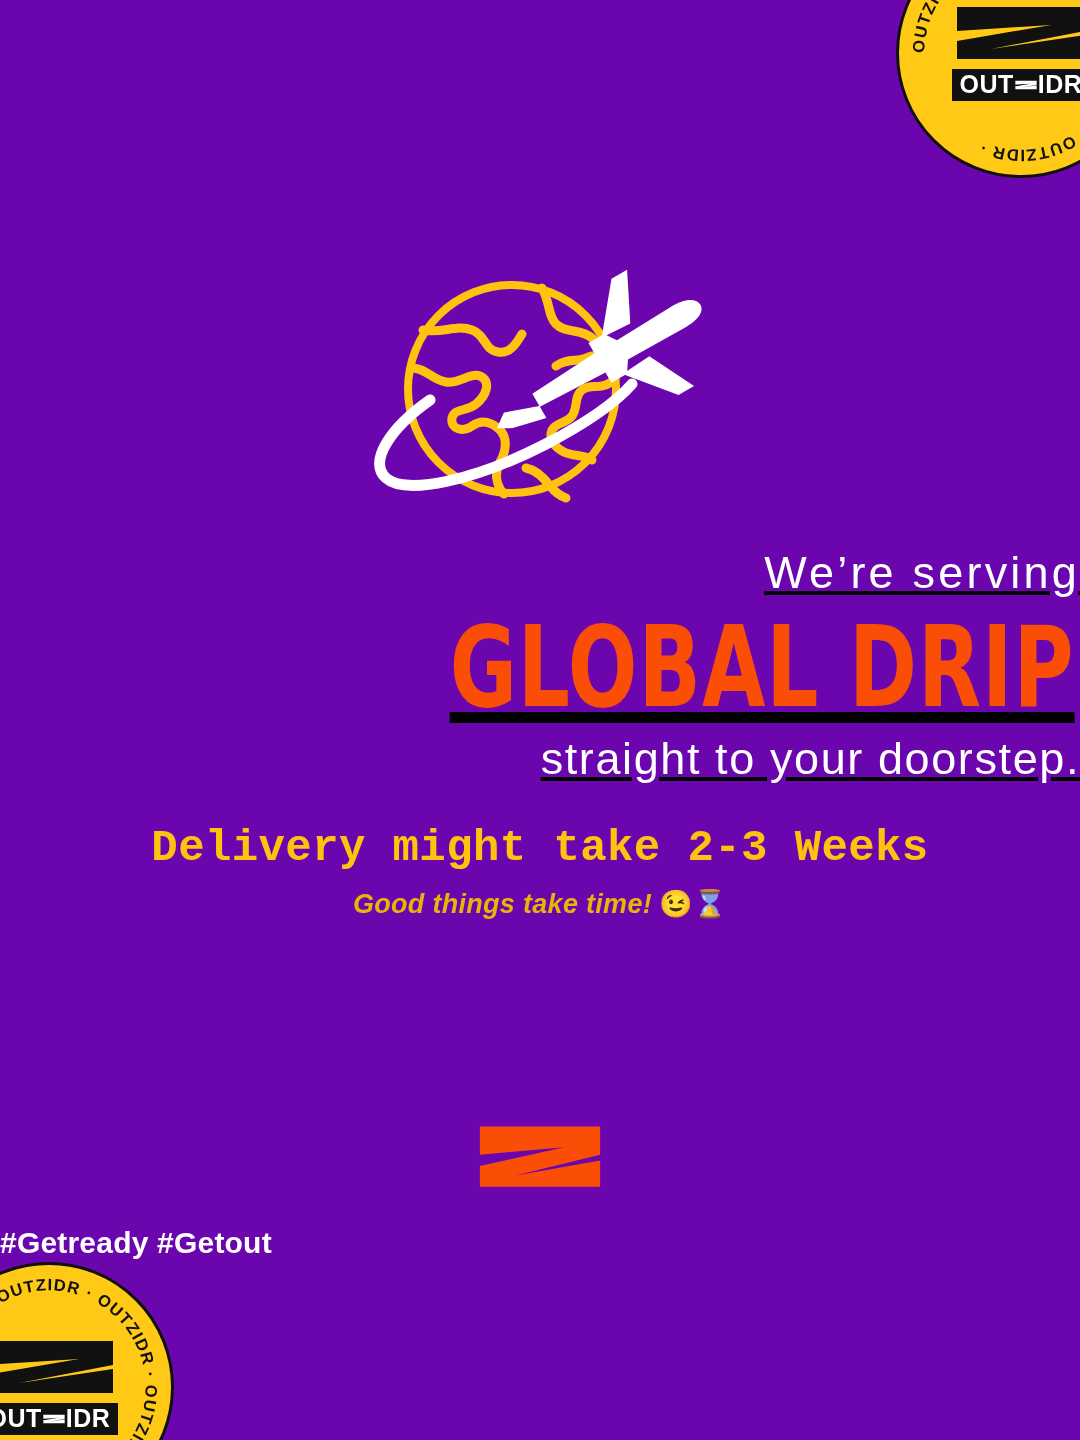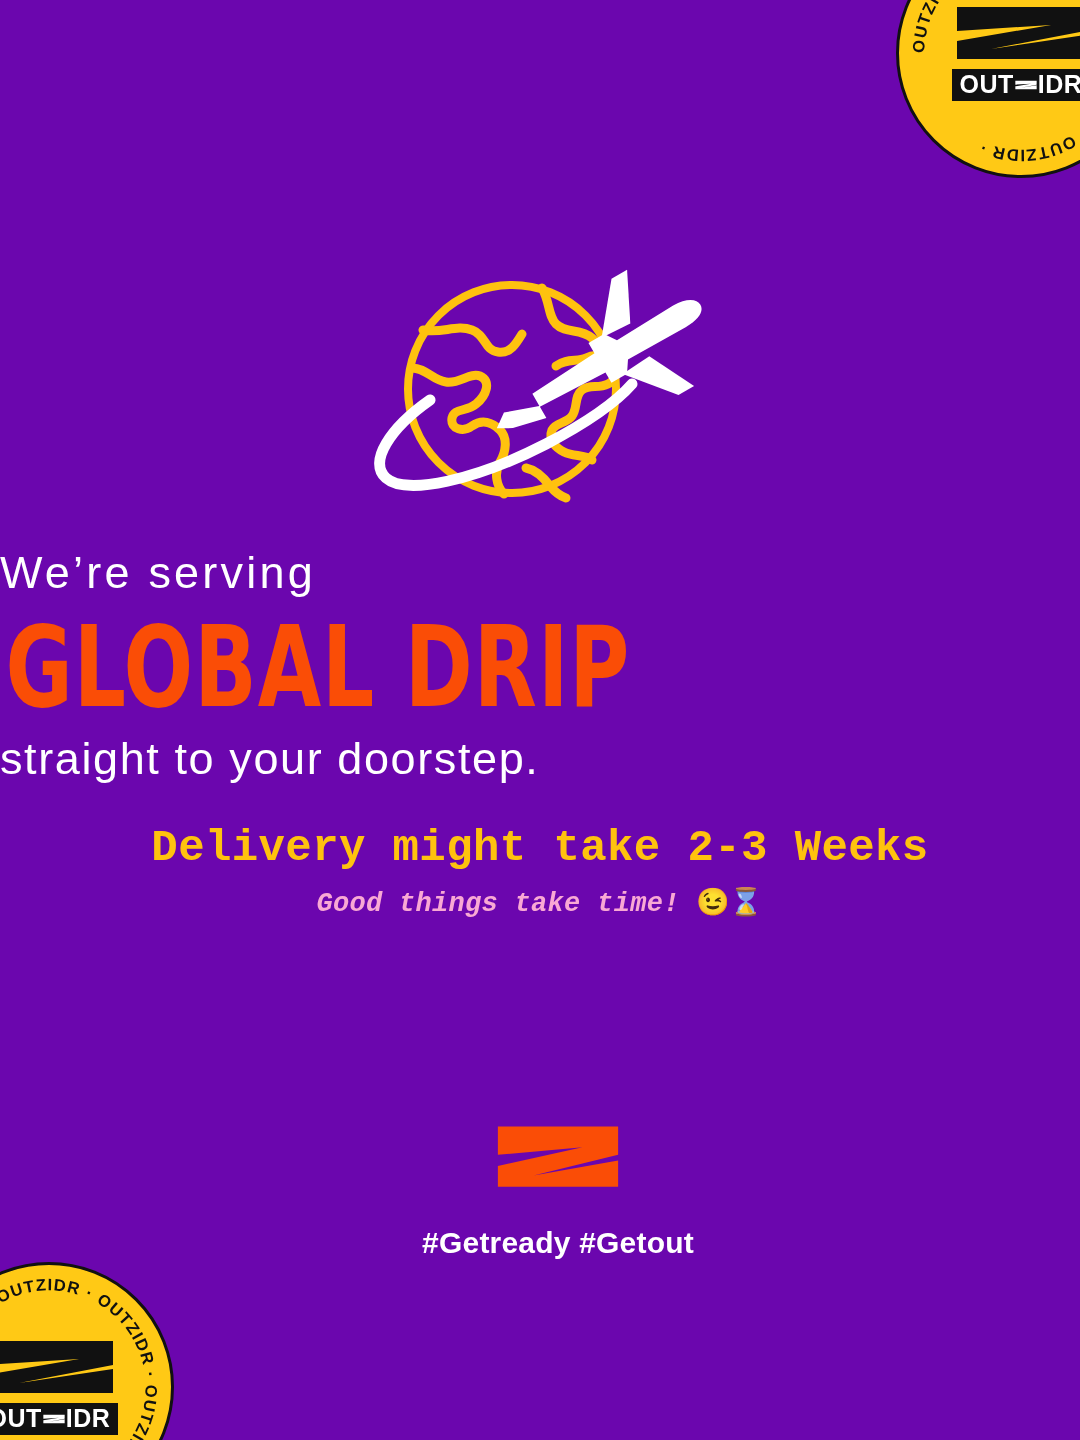--- a/index.html
+++ b/index.html
@@ -106,21 +106,22 @@
     height: 240px;
     overflow: visible;
   }
 
   
   .copy {
     position: absolute;
     left: 0;
     right: 0;
     top: 548px;
-    text-align: left;
+    text-align: right;
+    text-decoration: underline;
   }
   .line-serving {
     color: #FFFFFF;
     font-size: 45px;
     font-weight: 300;
     letter-spacing: 3.2px;
     line-height: 1.12;
     margin: 0;
   }
   .line-headline {
@@ -155,43 +156,41 @@
     color: #FFC20E;
     font-size: 44px;
     font-weight: bold;
     letter-spacing: 0.4px;
     line-height: 1.1;
     margin: 0;
     font-family: Liberation Mono, monospace;
     font-stretch: condensed;
   }
   .line-subnote {
-    color: #f9a8d4;
+    color: #eab308;
     font-size: 27px;
     font-weight: bold;
     font-style: italic;
     letter-spacing: 0.3px;
     line-height: 1.2;
     margin: 16px 0 0 0;
-    font-family: Liberation Mono, monospace;
+    font-family: Liberation Sans, sans-serif;
   }
   .emoji {
     font-style: normal;
     font-weight: normal;
     letter-spacing: 0;
   }
 
   
   .footer {
     position: absolute;
     left: 0;
     right: 0;
     top: 1122px;
-    text-align: center;
-    padding-left: 36px;
   }
   .footer-zmark {
     width: 124px;
     height: 90px;
     display: block;
     margin: 0 auto;
   }
   .footer-tagline {
     color: #FFFFFF;
     font-size: 30px;

